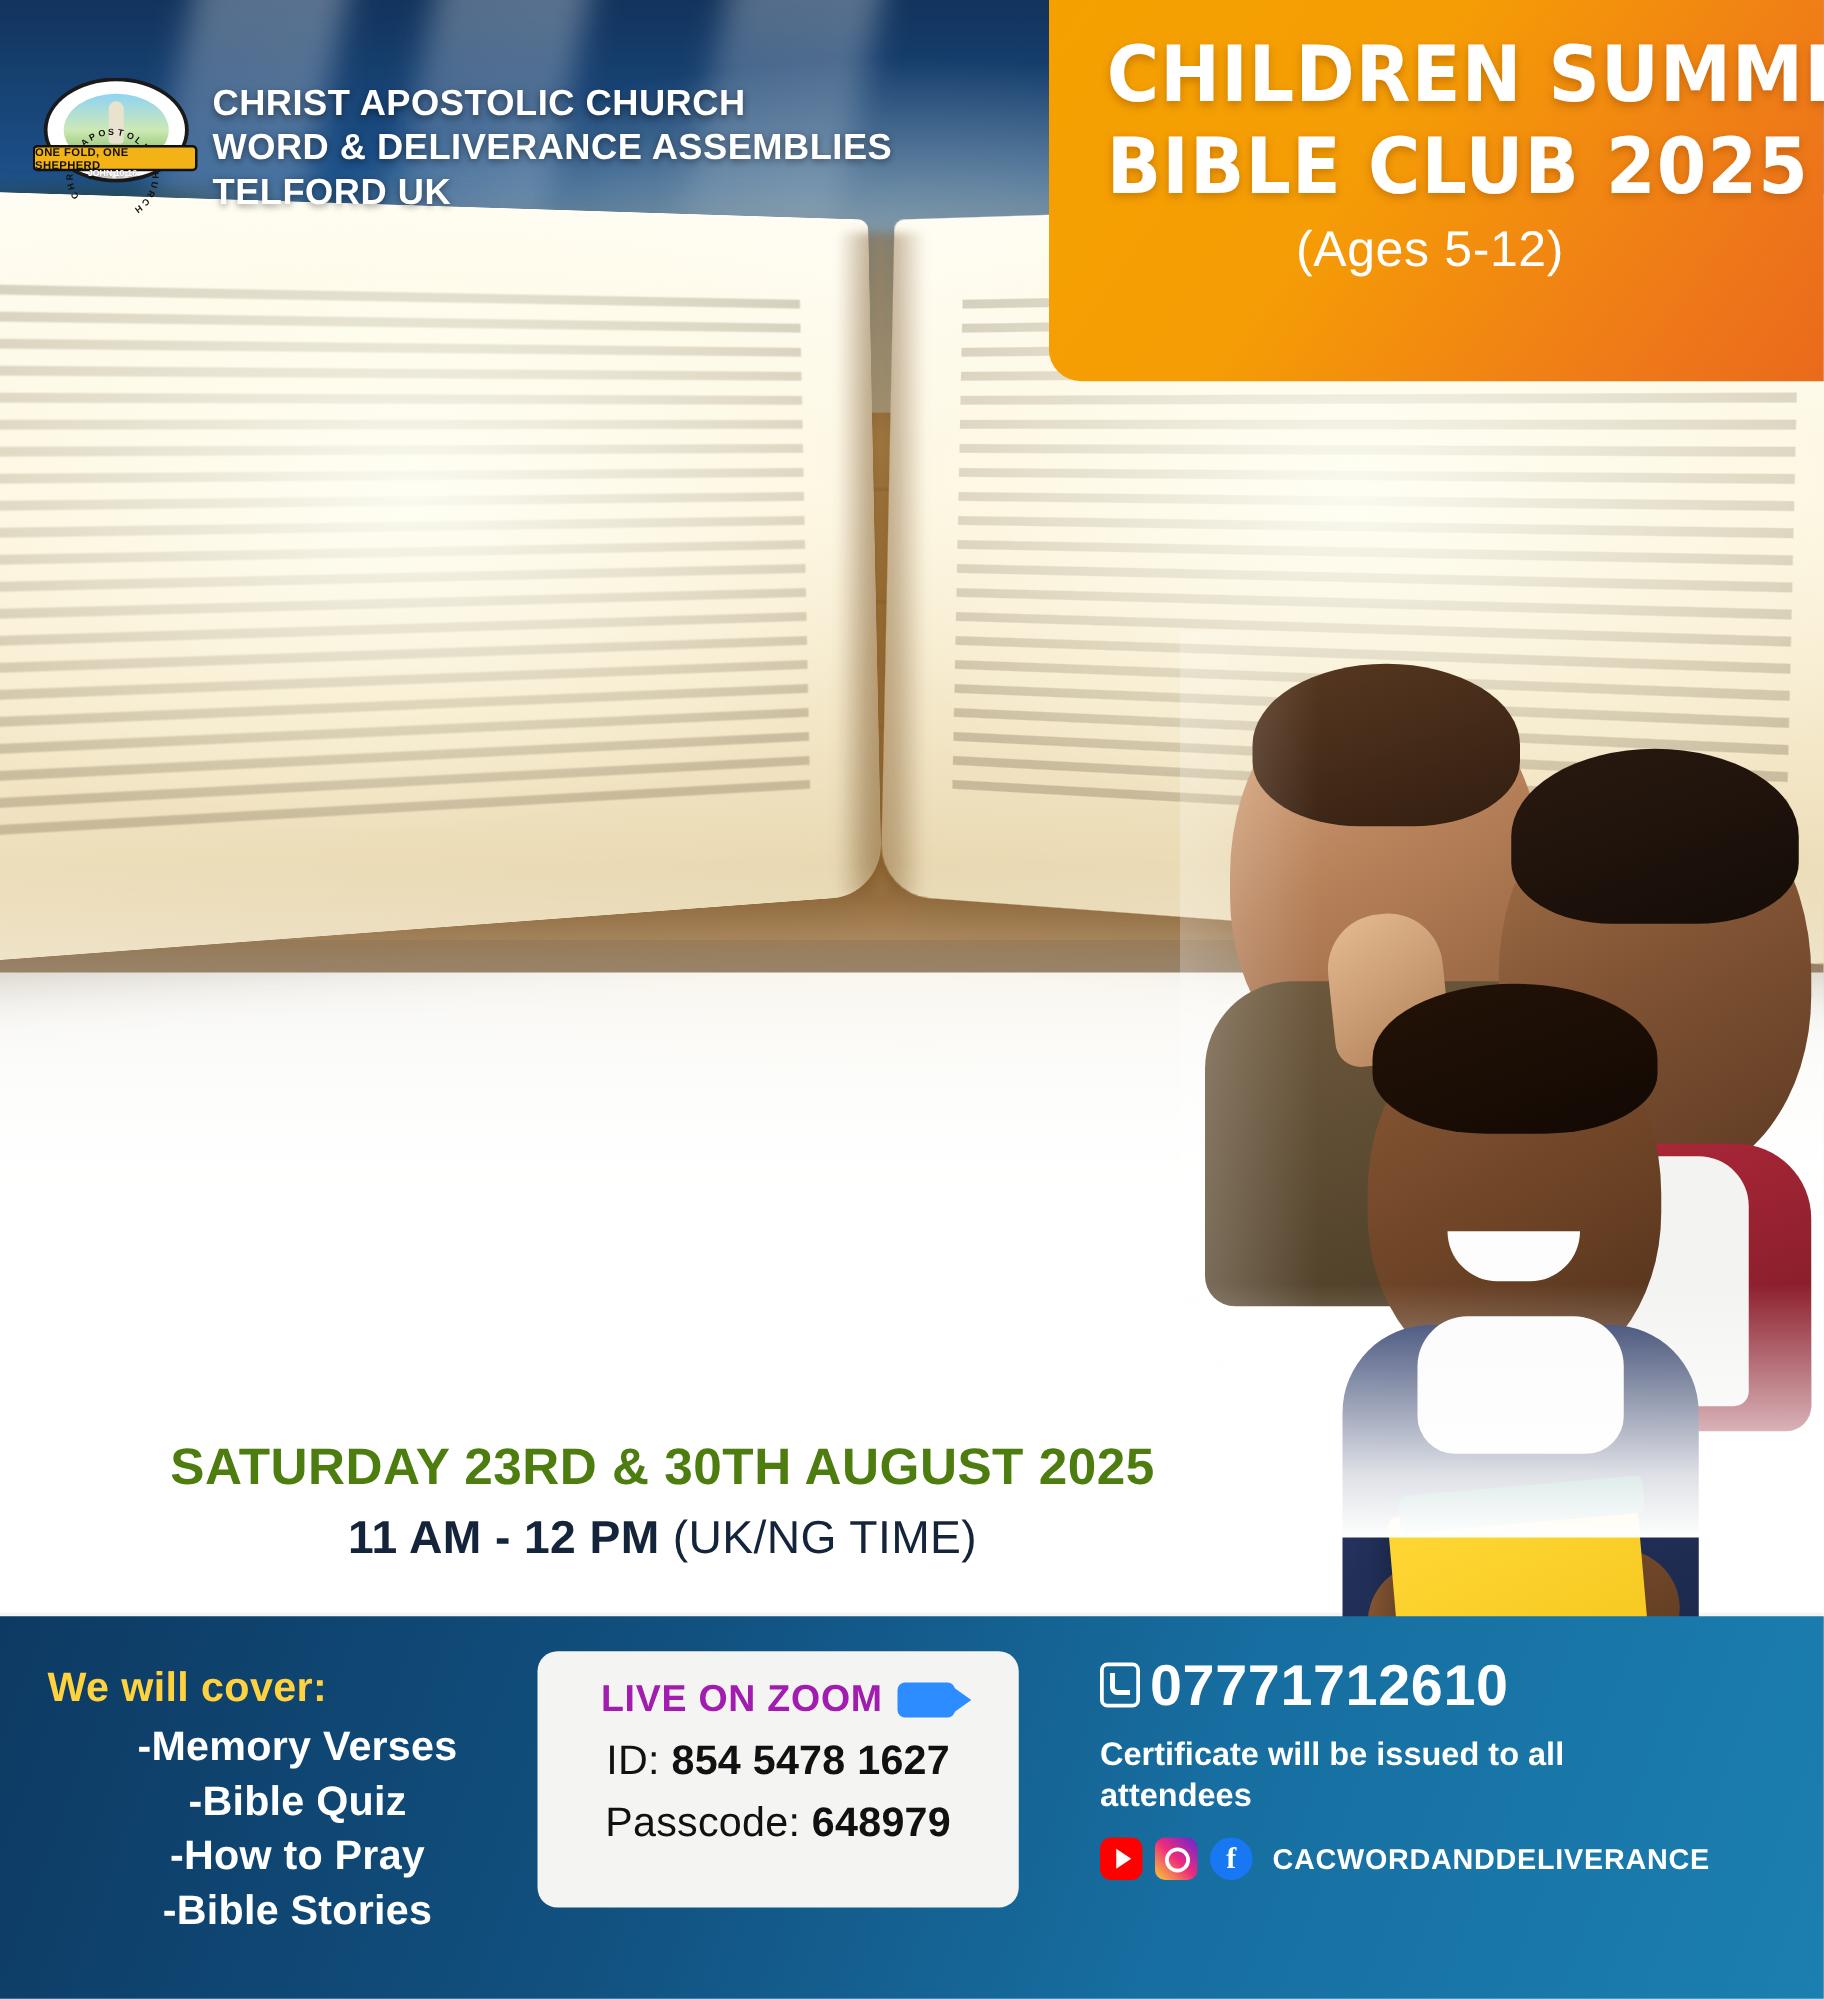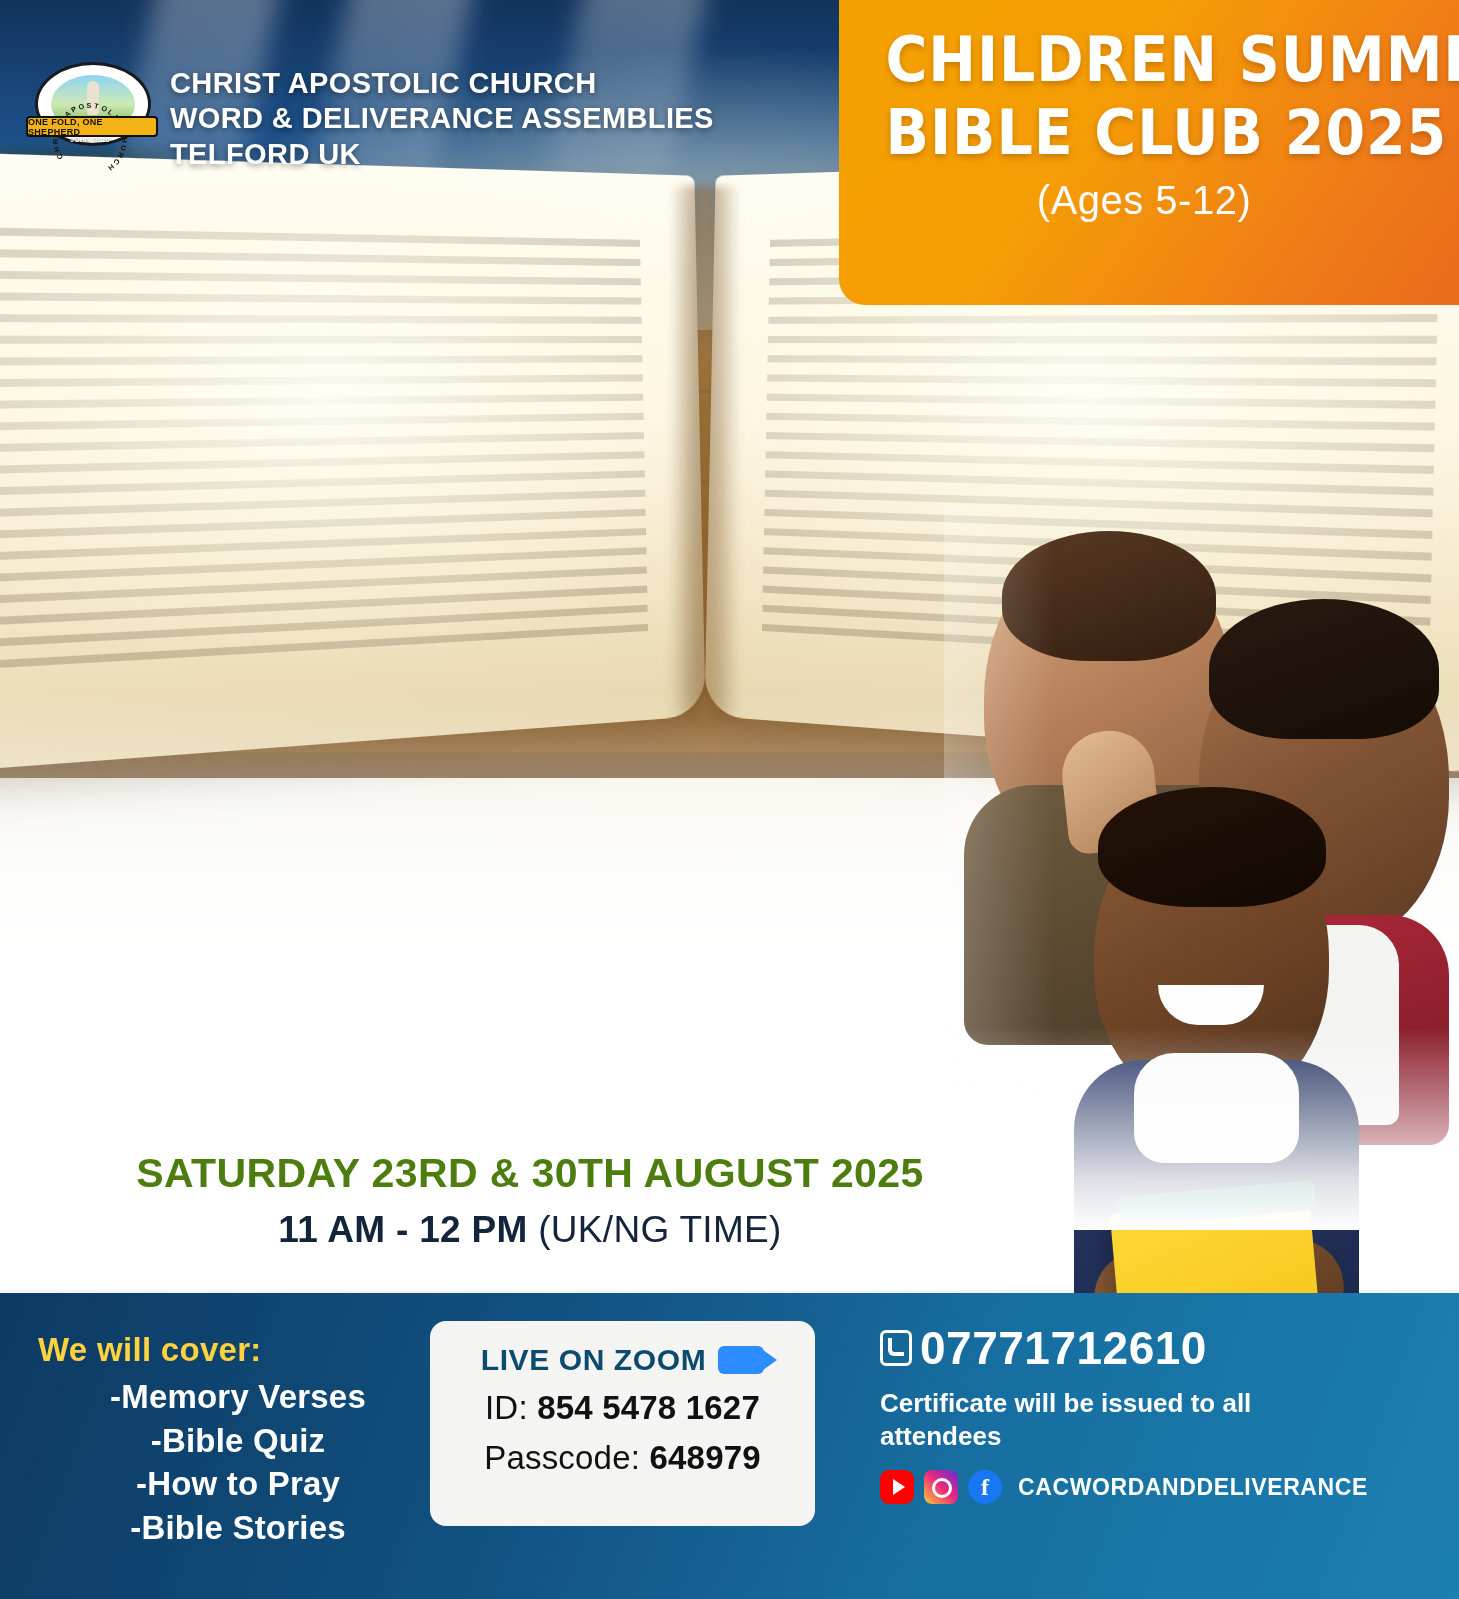--- a/index.html
+++ b/index.html
@@ -476,21 +476,21 @@
     width: 385px;
     height: 205px;
     background: #f4f4f2;
     border-radius: 16px;
     box-sizing: border-box;
     padding: 22px 0 0 0;
     text-align: center;
   }
   .zoom-card .live {
     font-size: 30px;
-    color: #0c4a6e;
+    color: #a21caf;
     font-weight: bold;
     letter-spacing: 0.6px;
     display: flex;
     align-items: center;
     justify-content: center;
     gap: 12px;
   }
   .zoom-cam {
     width: 46px; height: 28px;
     background: #2d8cff;

